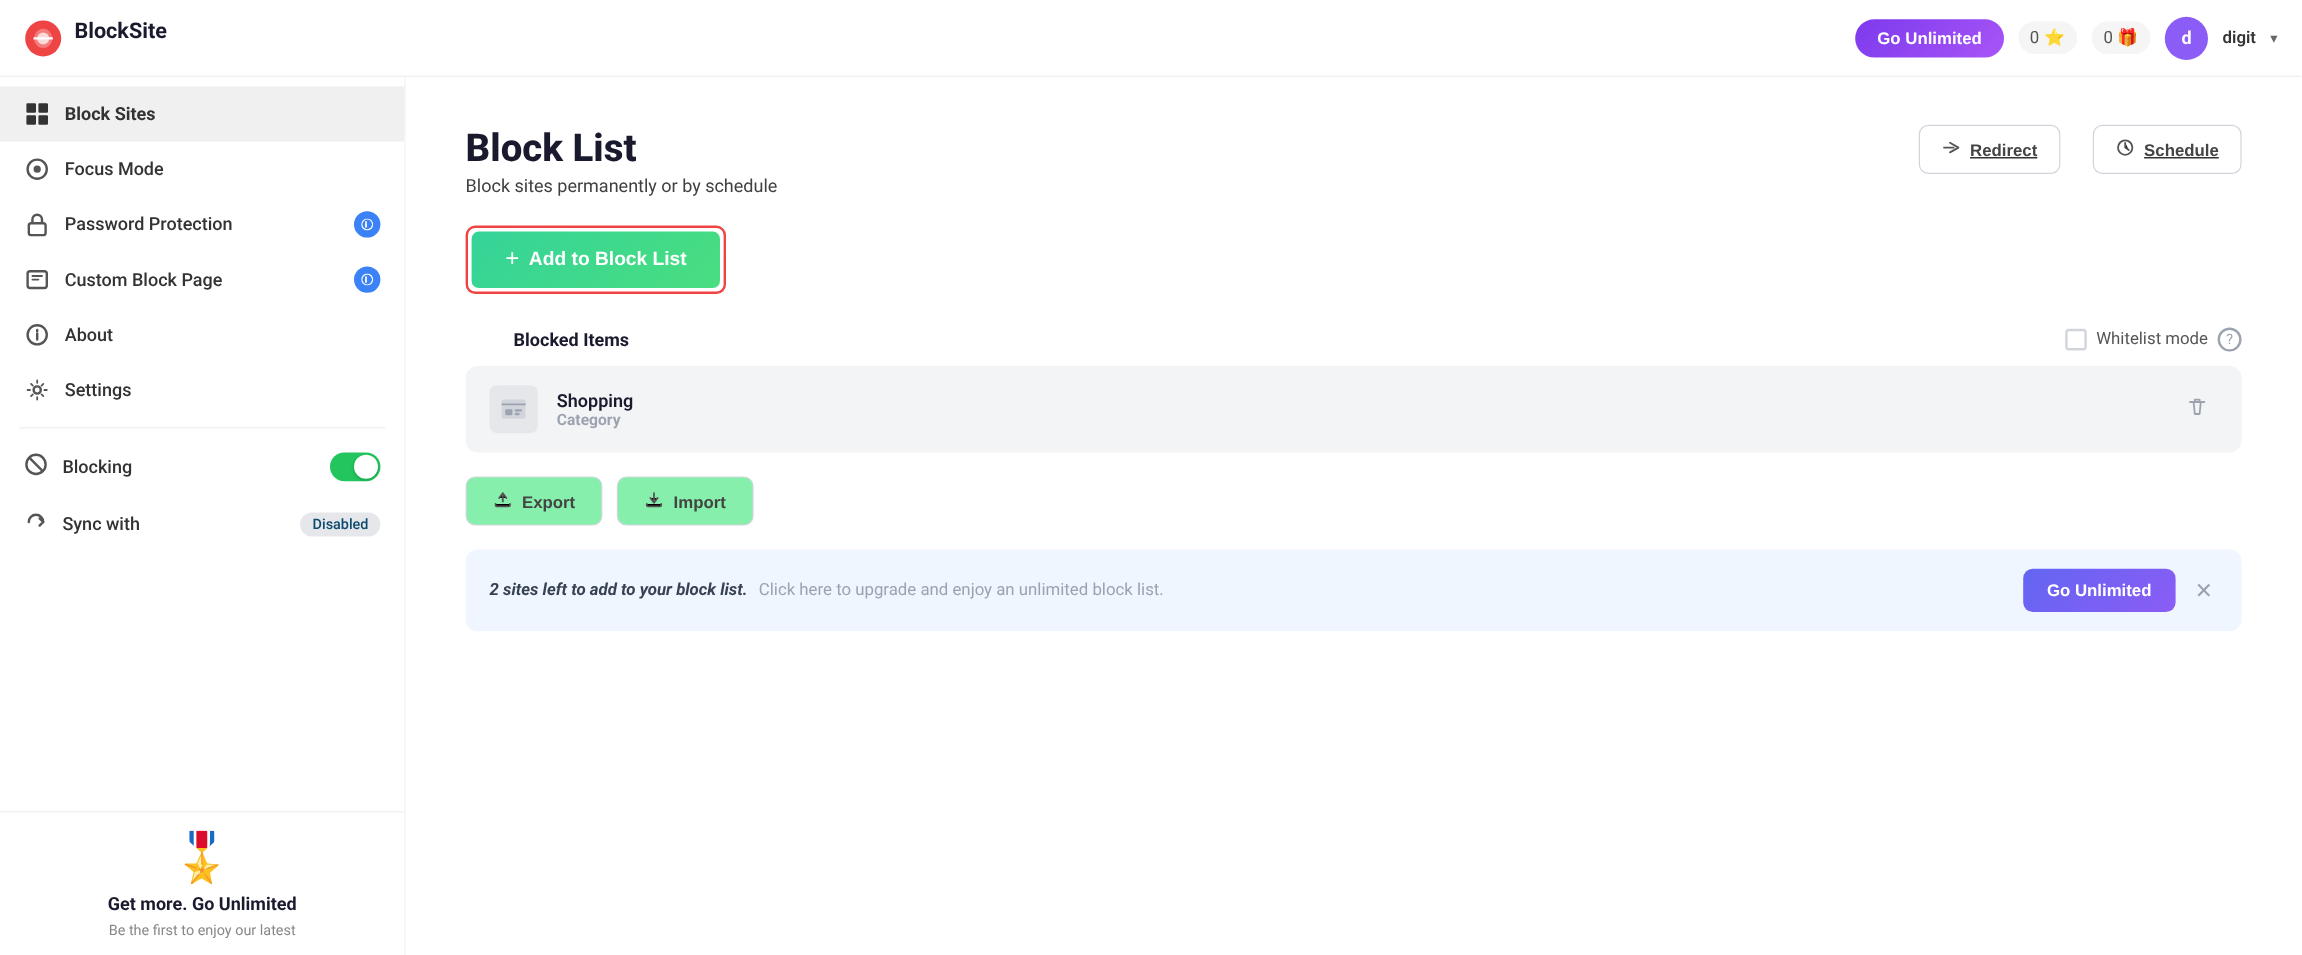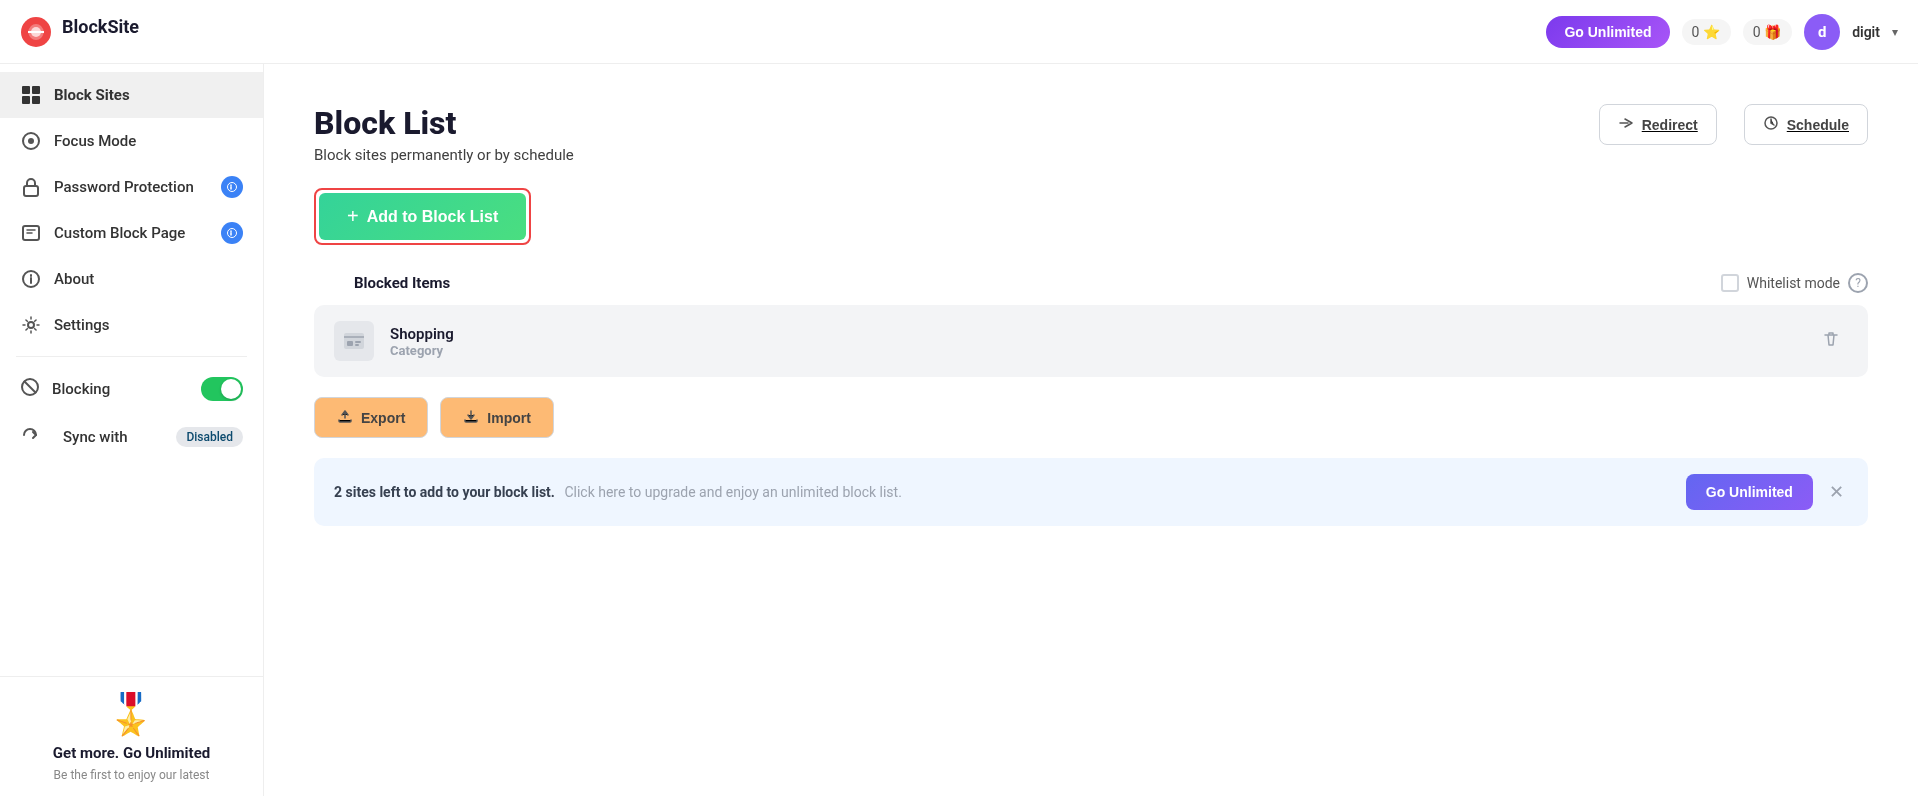--- a/index.html
+++ b/index.html
@@ -53,21 +53,21 @@
 
     
     .main-layout {
       display: flex;
       flex: 1;
       overflow: hidden;
     }
 
     
     .sidebar {
-      width: 264px;
+      width: 338px;
       background: #fff;
       border-right: 1px solid #eee;
       display: flex;
       flex-direction: column;
       overflow: hidden;
       flex-shrink: 0;
     }
     .sidebar-scroll {
       flex: 1;
       overflow-y: auto;
@@ -124,21 +124,21 @@
       top: 2px; right: 2px;
       box-shadow: 0 1px 3px rgba(0,0,0,0.2);
     }
     .sync-row {
       display: flex;
       align-items: center;
       padding: 12px 20px;
       font-size: 15px;
       font-weight: 500;
       color: #333;
-      gap: 23px;
+      gap: 12px;
     }
     .disabled-badge {
       margin-left: auto;
       background: #e5e7eb;
       color: #0c4a6e;
       font-size: 12px;
       padding: 3px 10px;
       border-radius: 12px;
     }
 
@@ -269,41 +269,41 @@
       color: #9ca3af;
       font-size: 18px;
       padding: 4px 8px;
     }
 
     
     .action-btns { display: flex; gap: 12px; margin: 20px 0; }
     .export-btn, .import-btn {
       display: flex; align-items: center; gap: 8px;
       border: 1.5px solid #d1d5db;
-      background: #fdba74;
+      background: #86efac;
       border-radius: 8px;
       padding: 10px 22px;
       font-size: 14px;
       font-weight: 600;
       color: #444;
       cursor: pointer;
     }
 
     
     .upgrade-banner {
       background: #eff6ff;
       border-radius: 10px;
       padding: 16px 20px;
       display: flex;
       align-items: center;
       gap: 12px;
       margin-top: 8px;
     }
     .banner-text { flex: 1; font-size: 14px; color: #374151; }
-    .banner-text .sites-left { font-weight: 700; }
+    .banner-text .sites-left { font-weight: 700; font-style: italic; }
     .banner-go-unlimited {
       background: linear-gradient(135deg, #6366f1, #8b5cf6);
       color: #fff;
       border: none;
       border-radius: 8px;
       padding: 10px 20px;
       font-size: 14px;
       font-weight: 700;
       cursor: pointer;
       white-space: nowrap;

